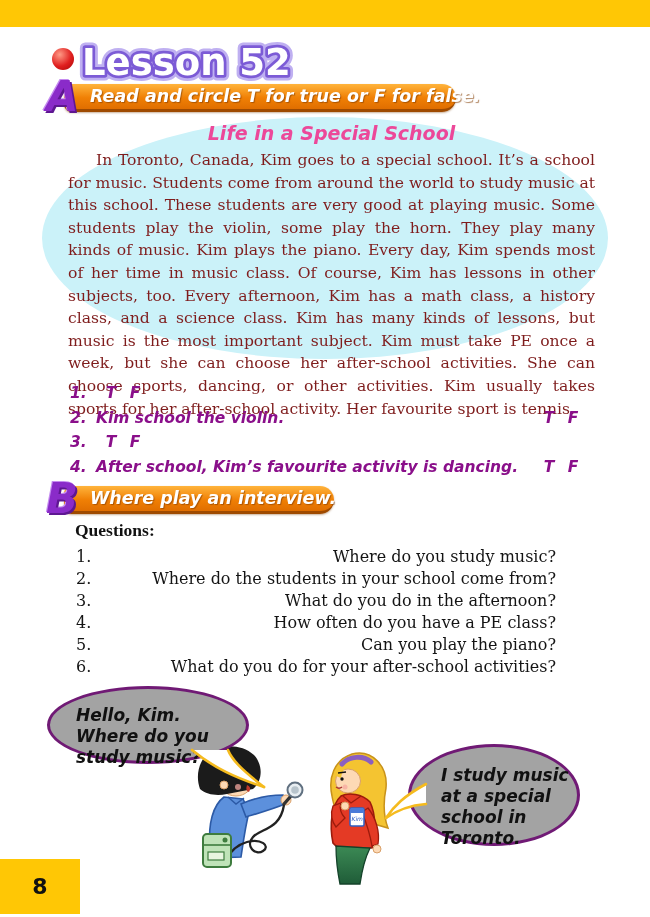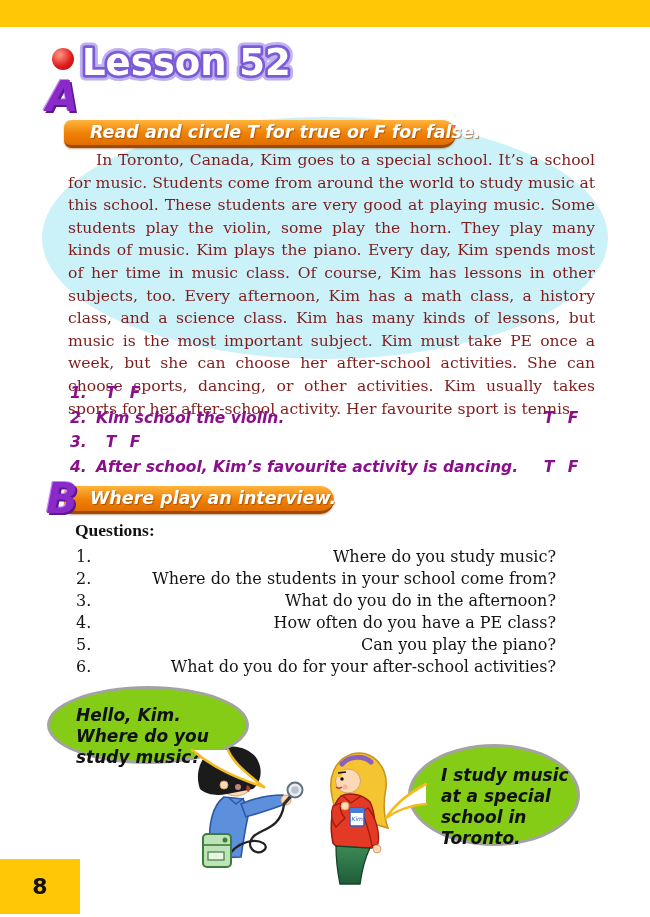--- a/index.html
+++ b/index.html
@@ -39,21 +39,21 @@
   .banner {
     position:absolute; height:28px;
     background:linear-gradient(180deg,#FFB43C 0%, #F08005 55%, #E06E00 100%);
     border-bottom:3px solid #9E4A00;
     border-radius:8px 15px 15px 8px;
     display:flex; align-items:center;
     padding:0 18px 2px 26px;
     z-index:3;
     box-shadow:0 1px 2px rgba(120,60,0,.4);
   }
-  .banner-a { left:64px; top:84px; width:392px;margin-top:36px; }
+  .banner-a { left:64px; top:84px; width:392px; }
   .banner-b { left:64px; top:486px; width:270px; }
   .banner-label {
     font-family:"DejaVu Sans", sans-serif;
     font-style:italic; font-weight:bold;
     font-size:17.5px; color:#ffffff;
     white-space:nowrap;
     text-shadow:1px 1px 1px rgba(130,60,0,.6);
   }
   .blob {
     position:absolute; left:42px; top:117px; width:566px; height:242px;
@@ -98,22 +98,22 @@
     position:absolute; left:76px; top:546px; width:480px;
     font-family:"DejaVu Serif", serif;
     font-size:16px; color:#141414;
     z-index:2;
   }
   .q-row { display:flex; align-items:baseline; line-height:21.9px; }
   .q-num { width:30px; flex:none; }
   .q-text { flex:1;text-align:right; }
   .bubble {
     position:absolute;
-    background:#84cc16;
-    border:3px solid #a3a3a3;
+    background:#a3a3a3;
+    border:3px solid #701a75;
     border-radius:50%;
     z-index:2;
   }
   .bubble-1 { left:47px; top:686px; width:202px; height:78px; }
   .bubble-2 { left:408px; top:744px; width:172px; height:102px; }
   .bubble-text {
     font-family:"DejaVu Sans", sans-serif;
     font-style:italic; font-weight:bold;
     font-size:17px; line-height:21px; color:#111;
   }

